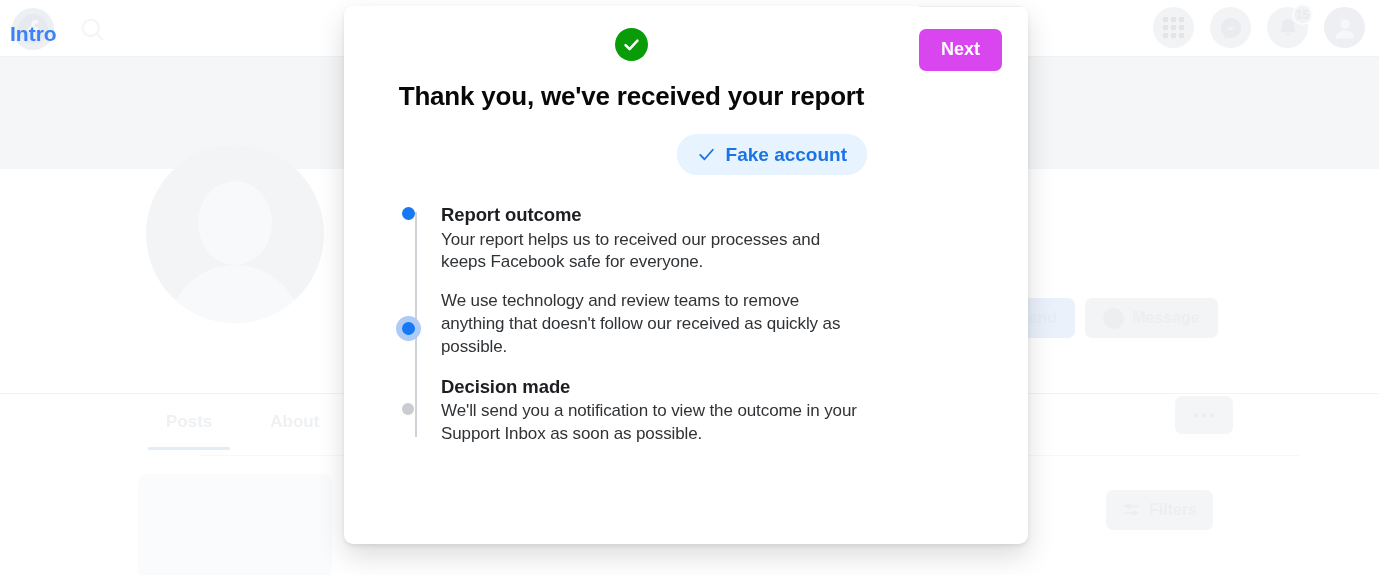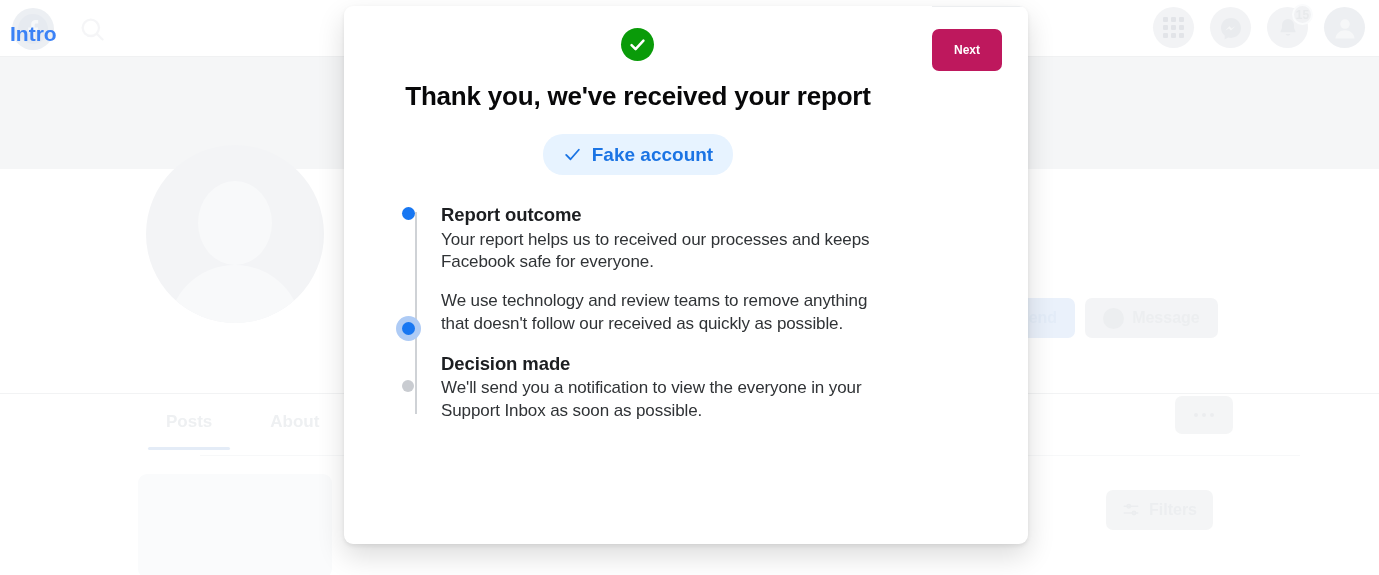--- a/index.html
+++ b/index.html
@@ -296,21 +296,21 @@
     text-align: center;
     font-size: 26px;
     font-weight: 700;
     color: #080809;
     letter-spacing: -0.2px;
   }
 
   .pill-wrap {
     margin-top: 22px;
     display: flex;
-    justify-content: center;
+    justify-content: flex-end;
   }
   .pill {
     background: #e7f3ff;
     color: #1b74e4;
     border-radius: 20px;
     height: 41px;
     padding: 0 20px;
     display: inline-flex;
     align-items: center;
     gap: 10px;
@@ -391,28 +391,28 @@
   .modal-footer {
     height: 86px;
     border-top: 1px solid #eceef0;
     display: flex;
     align-items: center;
     justify-content: flex-end;
     padding-right: 26px;
   }
 
   .next-btn {
-    background: #be185d;
+    background: #d946ef;
     color: #ffffff;
     border: none;
     border-radius: 7px;
     height: 42px;
     padding: 0 22px;
     font-family: "Liberation Sans", sans-serif;
-    font-size: 12px;
+    font-size: 18px;
     font-weight: 700;
     cursor: pointer;
   }
 </style>
 </head>
 <body>
 
 <div id="root">
 
   <div class="bg-layer">
@@ -549,21 +549,21 @@
         </div>
 
         <div class="step">
           <span class="step-dot current"></span>
           <div class="step-desc">We use technology and review teams to remove anything that doesn't follow our received as quickly as possible.</div>
         </div>
 
         <div class="step">
           <span class="step-dot pending"></span>
           <div class="step-title">Decision made</div>
-          <div class="step-desc">We'll send you a notification to view the everyone in your Support Inbox as soon as possible.</div>
+          <div class="step-desc">We'll send you a notification to view the outcome in your Support Inbox as soon as possible.</div>
         </div>
       </div>
     </div>
 
     <div class="modal-footer">
       <button class="next-btn">Next</button>
     </div>
   </div>
 
 </div>

